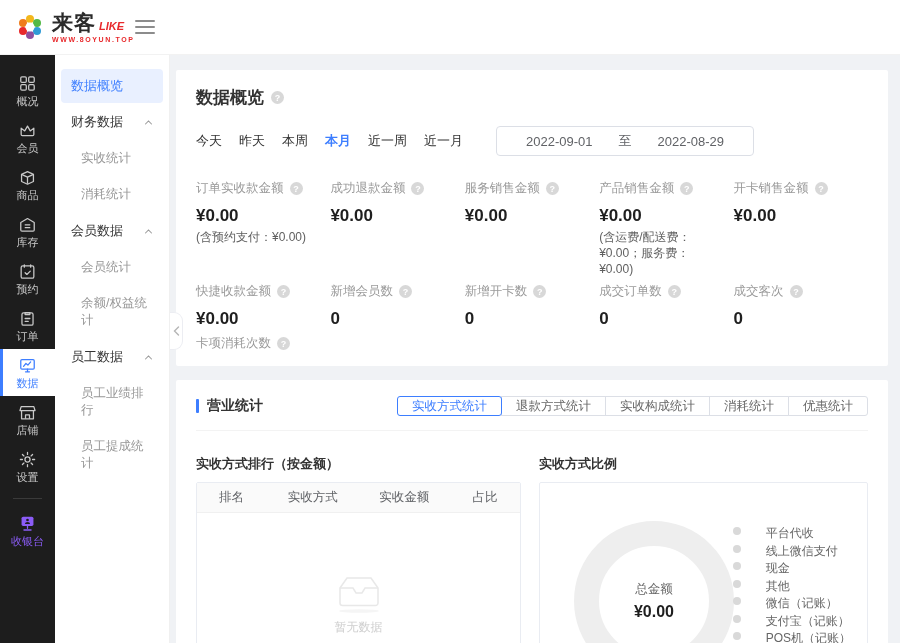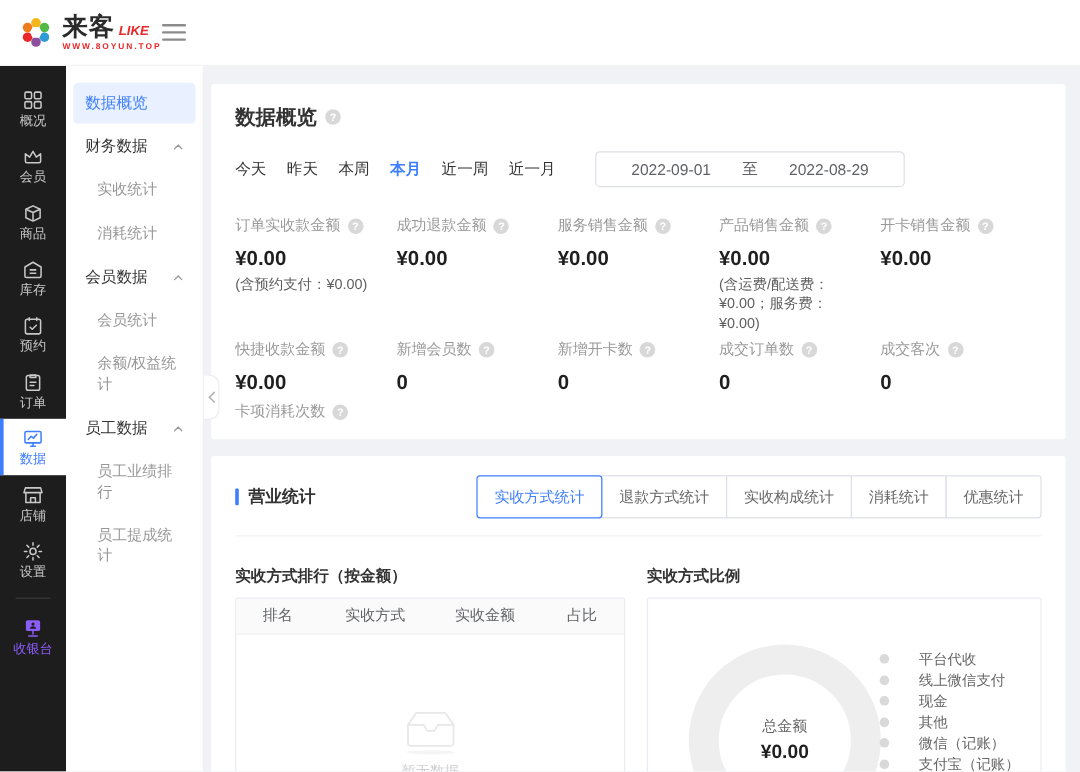--- a/index.html
+++ b/index.html
@@ -54,21 +54,21 @@
   .stats-grid { display:grid; grid-template-columns:repeat(5,1fr); row-gap:6px; margin-top:24px; }
   .stat-label-row { display:flex; align-items:center; gap:6px; }
   .stat-label { font-size:12.5px; color:#9a9a9a; }
   .stat-value { font-size:17px; font-weight:700; color:#1f1f1f; margin-top:9px; display:flex; align-items:center; gap:5px; }
   .stat-sub { font-size:12px; color:#5f5f5f; margin-top:3px; line-height:16px; padding-right:14px; }
 
   .business-header { display:flex; align-items:center; justify-content:space-between; padding-bottom:14px; border-bottom:1px solid #f3f3f3; }
   .section-title { display:flex; align-items:center; gap:8px; font-size:14px; font-weight:700; color:#333; }
   .section-bar { width:3px; height:14px; background:#3d7eff; border-radius:1px; }
   .tab-group { display:flex; }
-  .tab-btn { height:36px; padding:0 14px; background:#fff; border:1px solid #dcdfe6; font-size:12.5px; color:#666; display:flex; align-items:center; cursor:pointer; margin-left:-1px; position:relative; font-family:Liberation Serif, serif; }
+  .tab-btn { height:20px; padding:0 14px; background:#fff; border:1px solid #dcdfe6; font-size:12.5px; color:#666; display:flex; align-items:center; cursor:pointer; margin-left:-1px; position:relative; font-family:Liberation Serif, serif; }
   .tab-btn:first-child { border-radius:3px 0 0 3px; margin-left:0; }
   .tab-btn:last-child { border-radius:0 3px 3px 0; }
   .tab-btn.active { color:#3d7eff; border-color:#3d7eff; z-index:2; border-radius:3px; }
 
   .panels { display:flex; gap:18px; margin-top:24px; }
   .panel { }
   .panel.rank { flex:0 0 325px; }
   .panel.ratio { flex:1; }
   .panel-title { font-size:13px; font-weight:700; color:#333; }
   .panel-box { margin-top:9px; border:1px solid #e9ecf2; border-radius:2px; height:230px; position:relative; overflow:hidden; }
@@ -78,21 +78,21 @@
   .th:first-child { text-align:left; padding-left:22px; }
   .empty-state { display:flex; flex-direction:column; align-items:center; margin-top:58px; gap:6px; }
   .empty-state svg { width:56px; height:42px; }
   .empty-text { font-size:12px; color:#cfcfcf; }
 
   .donut { position:absolute; left:34px; top:38px; width:160px; height:160px; border-radius:50%; border:25px solid #eeeeee; }
   .donut-center { position:absolute; left:34px; top:38px; width:160px; height:160px; display:flex; flex-direction:column; align-items:center; justify-content:center; gap:5px; }
   .donut-label { font-size:12.5px; color:#666; }
   .donut-value { font-size:16px; font-weight:700; color:#1f1f1f; }
   .legend { position:absolute; right:16px; top:44px; display:flex; flex-direction:column; gap:5px; }
-  .legend-item { display:flex; align-items:center; gap:25px; font-size:12px; color:#666; line-height:12.5px; cursor:pointer; }
+  .legend-item { display:flex; gap:25px; font-size:12px; color:#666; line-height:12.5px; cursor:pointer; }
   .legend-dot { width:8px; height:8px; border-radius:50%; background:#d9d9d9; flex:none; }
 </style>
 </head>
 <body>
 
 <div class="header">
   <div class="brand">
     <svg width="32" height="32" viewBox="0 0 32 32">
       <circle cx="16" cy="8" r="4" fill="#f3b71c"></circle>
       <circle cx="23" cy="12" r="4" fill="#53b946"></circle>

